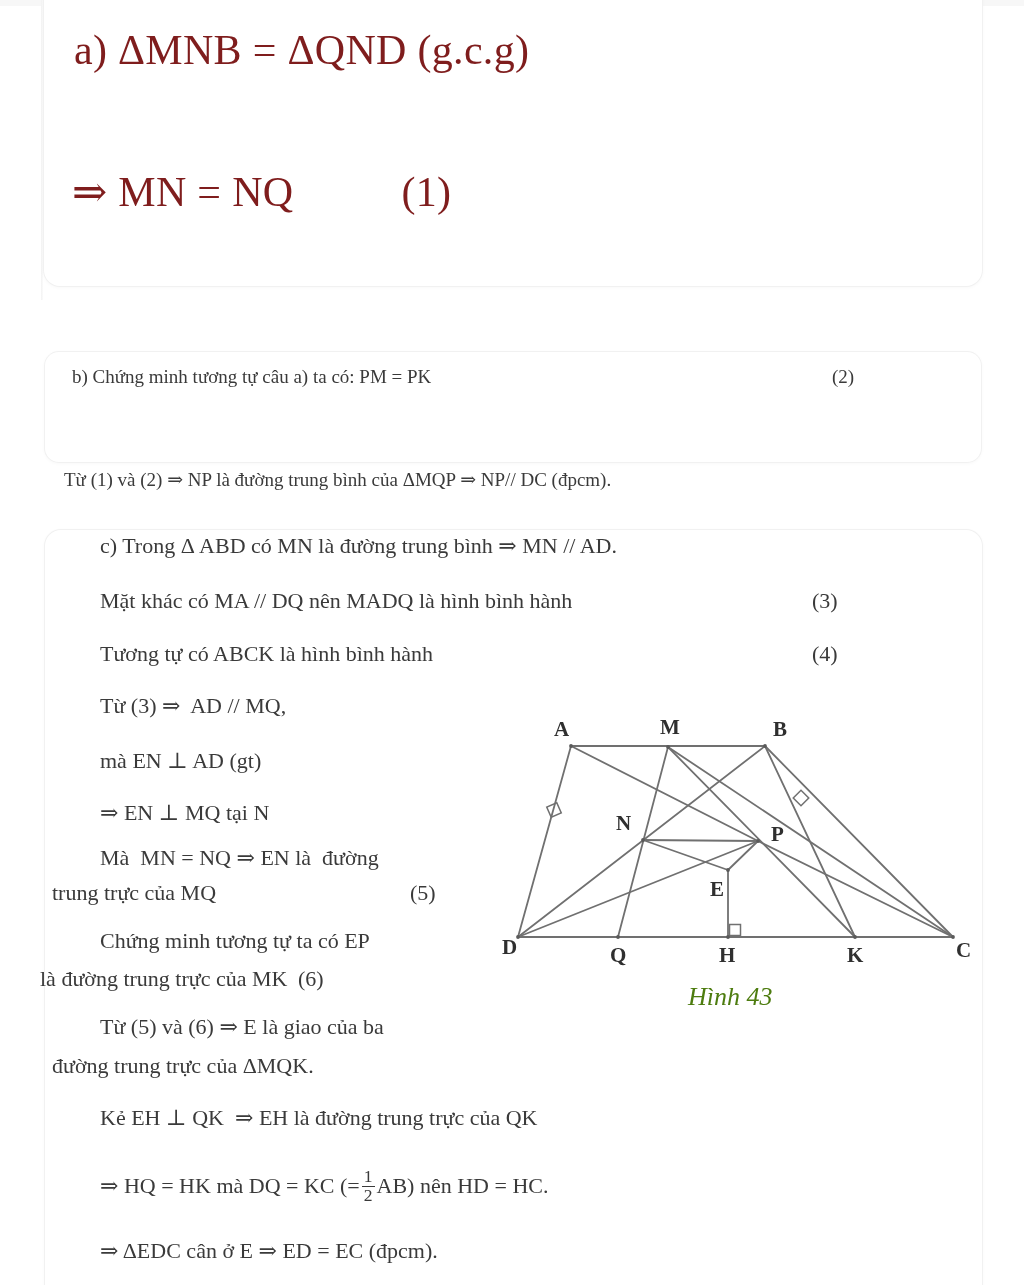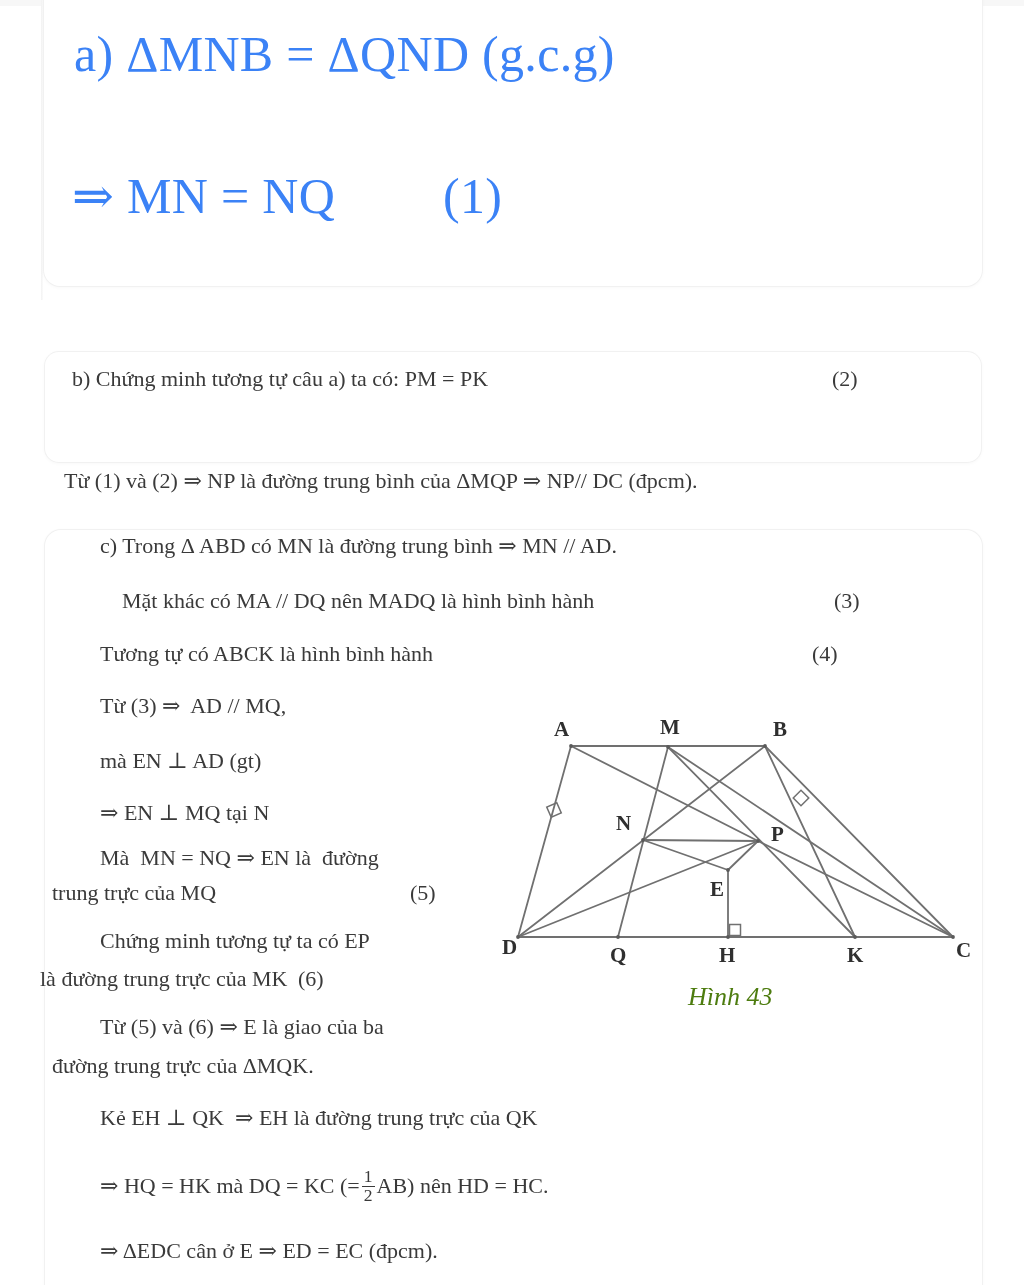--- a/index.html
+++ b/index.html
@@ -50,53 +50,53 @@
     width: 936px; height: 110px;
   }
   #card-c {
     left: 45px; top: 530px;
     width: 937px; height: 790px;
     border-radius: 16px 16px 0 0;
   }
 
   
   .bigmath {
-    font-size: 50px;
+    font-size: 42px;
     line-height: 1.05;
-    color: #3b82f6;
+    color: #7f1d1d;
     letter-spacing: 0.3px;
     white-space: pre;
   }
   #line-a1 { position: absolute; left: 74px; top: 28px; }
   #line-a2 { position: absolute; left: 72px; top: 170px; }
   .eqnum-big { display: inline-block; }
   .gap-big { display: inline-block; width: 108px; }
 
   
   .bline {
     position: absolute;
-    font-size: 22px;
+    font-size: 19px;
     color: #3a3a3a;
     white-space: pre;
   }
   #line-b1 { left: 72px; top: 366px; }
   #line-b1 .num { position: absolute; left: 760px; top: 0; }
   #line-b2 { left: 64px; top: 420px; margin-top: 48px; }
 
   
   .cline {
     position: absolute;
     font-size: 22px;
     color: #3a3a3a;
     white-space: pre;
   }
   .cnum { position: absolute; }
 
   #line-c1  { left: 100px; top: 533px; }
-  #line-c2  { left: 100px; top: 588px; margin-left: 22px; }
+  #line-c2  { left: 100px; top: 588px; }
   #line-c2 .cnum { left: 712px; top: 0; }
   #line-c3  { left: 100px; top: 641px; }
   #line-c3 .cnum { left: 712px; top: 0; }
   #line-c4  { left: 100px; top: 693px; }
   #line-c5  { left: 100px; top: 748px; }
   #line-c6  { left: 100px; top: 800px; }
   #line-c7  { left: 100px; top: 845px; width: 400px; }
   #line-c8  { left: 52px;  top: 880px; }
   #line-c8 .cnum { left: 358px; top: 0; }
   #line-c9  { left: 100px; top: 928px; }

